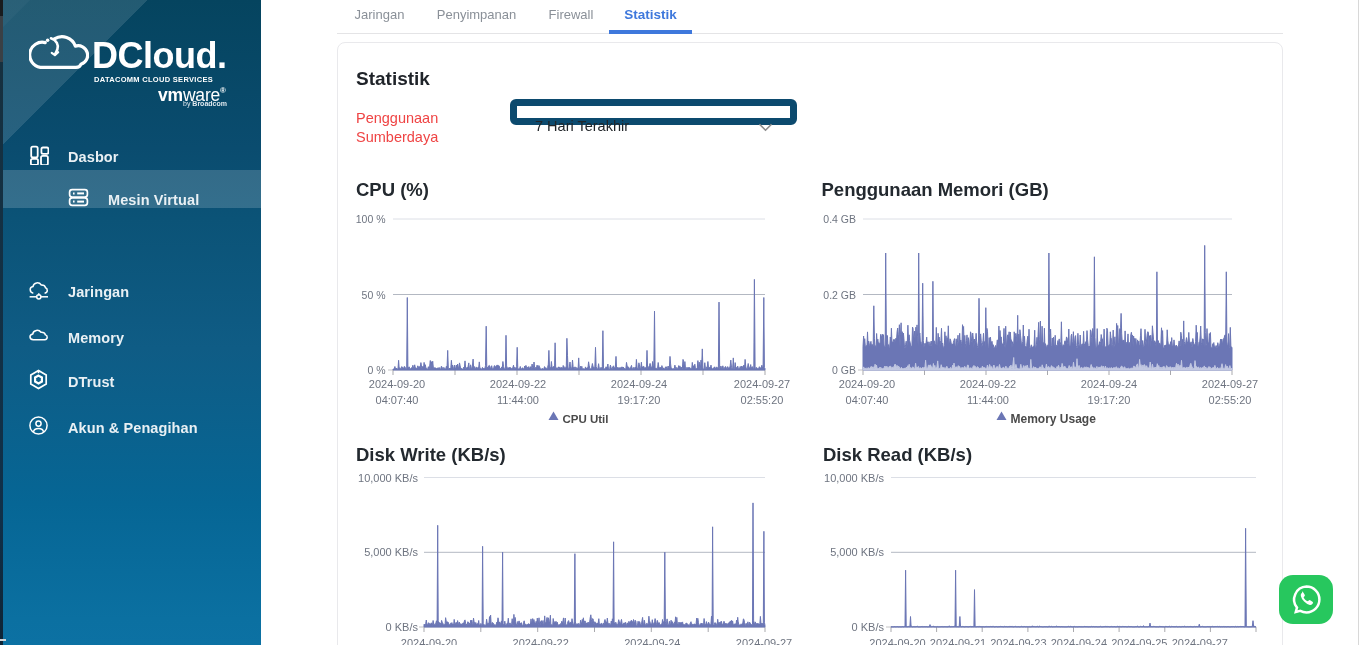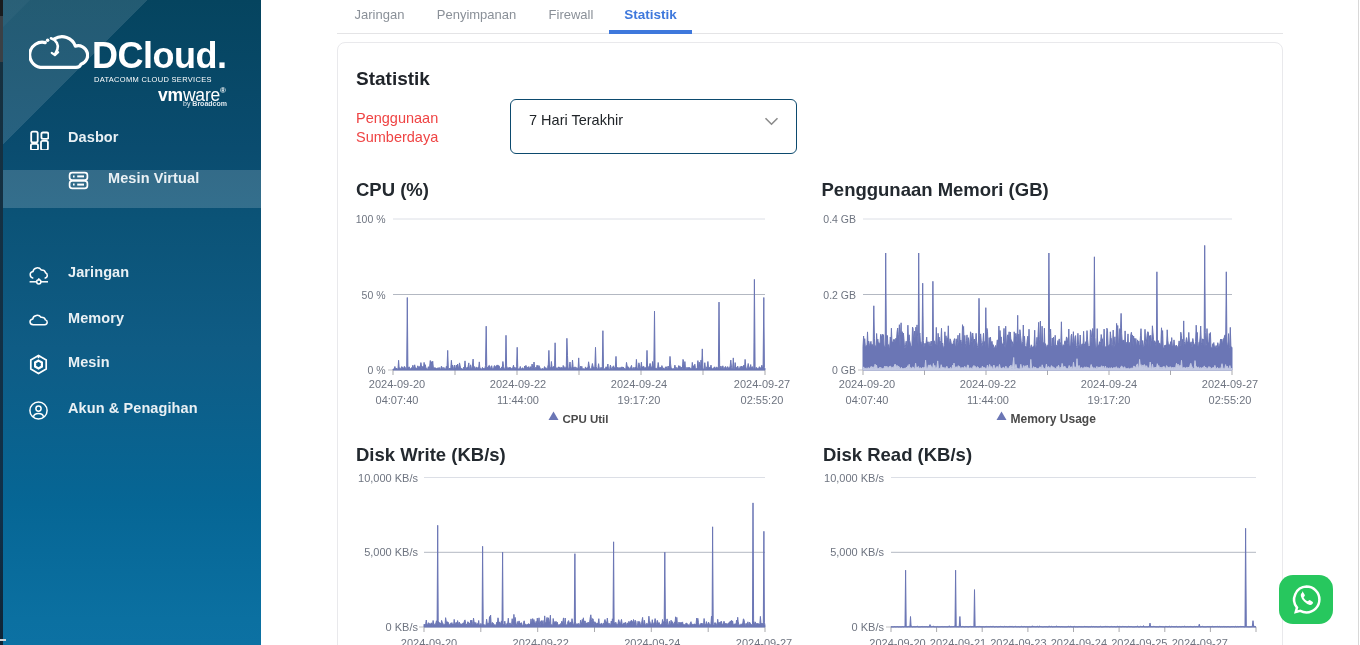--- a/index.html
+++ b/index.html
@@ -5,53 +5,53 @@
 html,body { width:1360px; height:645px; overflow:hidden; background:#fff;
   font-family:"Liberation Sans", sans-serif; position:relative; }
 #sidebar { position:absolute; left:0; top:0; width:261px; height:645px;
   background:
    linear-gradient(135deg, rgba(255,255,255,.15) 0px, rgba(255,255,255,.15) 21px, rgba(255,255,255,.12) 21.5px, rgba(255,255,255,.12) 104px, rgba(255,255,255,0) 104.5px),
    linear-gradient(180deg, #05445f 0%, #0a4c6f 23%, #0b5377 34%, #0f5c85 54%, #066695 78%, #0b70a1 96%, #0c71a3 100%);
 }
 #ledge { position:absolute; left:0; top:0; width:3px; height:645px; z-index:5;
   background:linear-gradient(180deg,#191c1e 0,#191c1e 16px,#3a4045 16px,#3a4045 62px,#16303f 62px,#103049 80%,#0f2435 100%); }
 #logo { position:absolute; left:0; top:0; width:261px; }
-.nav { position:absolute; left:0; width:297px; display:flex; align-items:flex-start; color:#e9f0f4; }
+.nav { position:absolute; left:0; width:297px; display:flex; align-items:flex-end; color:#e9f0f4; }
 .nav svg:first-child { margin-left:28px; flex:0 0 auto; }
 .nav span { margin-left:19px; font-size:14.5px; font-weight:700; letter-spacing:.1px; white-space:nowrap; }
 .nav .chev { position:absolute; right:22px; }
 .nav.sel { background:rgba(255,255,255,.17);padding-left:40px; }
 #tabs { position:absolute; left:337px; top:0; width:946px; height:34px; border-bottom:1px solid #e4e4e6; }
 .tab { position:absolute; top:0; height:33px; line-height:30px; font-size:13px; color:#8a9098; text-align:center; }
 .tab.act { color:#3e78dc; font-weight:700; font-size:13.5px; }
 #inkbar { position:absolute; left:272px; top:30px; width:83px; height:3.5px; background:#3e78dc; }
 #card { position:absolute; left:337px; top:42px; width:946px; height:640px;
   border:1px solid #e9e9ec; border-radius:8px; background:#fff; }
 #h-stat { position:absolute; left:356px; top:68px; font-size:19px; font-weight:700; color:#1f2329; }
 #lbl-peng { position:absolute; left:356px; top:109px; font-size:14.5px; color:#ef4444; line-height:18.5px; }
-#sel { position:absolute; left:510px; top:99px; width:287px; height:55px; border:1px solid #0c4a6e; border-radius:6px; }
+#sel { position:absolute; left:510px; top:99px; width:287px; height:26px; border:7px solid #0c4a6e; border-radius:6px; }
 #sel span { position:absolute; left:18px; top:12px; font-size:14.5px; color:#212529; }
 #sel svg { position:absolute; right:17px; top:17px; }
 .ch { position:absolute; }
 #wa { position:absolute; left:1279px; top:575px; width:54px; height:49px; background:#27c75e; border-radius:14px;
   display:flex; align-items:center; justify-content:center; }
 #redge { position:absolute; left:1358px; top:0; width:1px; height:645px; background:#d8d8d8; }
 #btick { position:absolute; left:0; top:639px; width:6px; height:2px; background:#cfd4d8; z-index:6; }
 </style></head>
 <body>
 <div id="sidebar">
   <div id="logo">
     <div style="position:absolute;left:29px;top:35px"><svg width="60" height="39" viewBox="0 0 60 39" fill="none" stroke="#fff" stroke-linecap="round" stroke-linejoin="round">
 <path stroke-width="3.2" d="M25.4,3.9 A14.2,14.2 0 0 1 46.4,11.1 A8.6,8.6 0 0 1 51.8,29.3 Q51,32.3 47,32.3 L11.3,32.3 A12.6,12.6 0 1 1 16.2,7.6"></path>
 <path stroke-width="2.6" d="M22.0,3.3 C27.6,5.0 29.9,10.2 28.4,14.3 C27.7,16.2 26.9,17.9 26.1,19.2"></path>
 <path stroke-width="2.1" d="M25.9,20.2 L22.7,17.8 M25.9,20.2 L29.2,17.2"></path>
 <circle cx="18.6" cy="5.3" r="1.75" fill="#fff" stroke="none"></circle>
 </svg></div>
     <div style="position:absolute;left:92px;top:35px;font-size:36px;font-weight:700;color:#fff;letter-spacing:-.5px;white-space:nowrap">DCloud.</div>
-    <div style="position:absolute;left:94px;top:75px;font-size:7.5px;font-weight:400;color:#fff;letter-spacing:.3px;white-space:nowrap">DATACOMM CLOUD SERVICES</div>
+    <div style="position:absolute;left:94px;top:75px;font-size:7.5px;font-weight:700;color:#fff;letter-spacing:.3px;white-space:nowrap">DATACOMM CLOUD SERVICES</div>
     <div style="position:absolute;left:158px;top:85px;font-size:17.5px;font-weight:700;color:#fff;letter-spacing:-.2px;white-space:nowrap">vm<span style="font-weight:400">ware</span><span style="font-size:8px;vertical-align:8px">®</span></div>
     <div style="position:absolute;left:183px;top:100px;font-size:7px;color:#dfe8ee;white-space:nowrap">by <b>Broadcom</b></div>
   </div>
   <div class="nav" style="top:129px;height:36px">
       <svg width="21" height="21" viewBox="0 0 21 21" fill="none" stroke="#fff" stroke-width="1.8">
 <rect x="3.2" y="2.6" width="6.5" height="10.8" rx="1.6"></rect>
         <rect x="13.4" y="3.5" width="7" height="6.3" rx="1.6"></rect>
 <rect x="2.9" y="14.9" width="7.1" height="6.1" rx="1.6"></rect>
         <rect x="13" y="11.9" width="6.9" height="9.2" rx="1.6"></rect>
       </svg>
@@ -86,21 +86,21 @@
 <path d="M5.3,14.8 Q2,14.5 2,11.8 Q2,9.4 4.8,8.9 Q5.1,5.9 8.4,5.4 Q11.4,5 13,7.3 Q16.7,7.1 17.4,9.9 Q19.2,10.4 19.2,12.3 Q19.2,14.5 16.6,14.8 Z"></path>
       </svg>
       <span>Memory</span>
     </div>
     <div class="nav" style="top:354px;height:36px">
       <svg width="21" height="21" viewBox="0 0 21 21" fill="none" stroke="#fff" stroke-width="1.7">
 <path d="M10.5,1.6 L18.2,6 L18.2,15 L10.5,19.4 L2.8,15 L2.8,6 Z"></path>
 <path d="M10.5,6.6 L13.9,8.5 L13.9,12.5 L10.5,14.4 L7.1,12.5 L7.1,8.5 Z" stroke-width="2.2"></path>
 <line x1="10.5" y1="1.6" x2="10.5" y2="4.2"></line>
       </svg>
-      <span>Mesin</span>
+      <span>DTrust</span>
     </div>
     <div class="nav" style="top:400px;height:36px">
       <svg width="21" height="21" viewBox="0 0 21 21" fill="none" stroke="#fff" stroke-width="1.5">
 <circle cx="10.5" cy="10.5" r="8.6"></circle>
         <circle cx="10.5" cy="8.6" r="2.6"></circle>
 <path d="M5.5,16.9 Q6,13.4 10.5,13.4 Q15,13.4 15.5,16.9"></path>
       </svg>
       <span>Akun &amp; Penagihan</span>
       <svg class="chev" width="10" height="12" viewBox="0 0 10 12" fill="none" stroke="#fff" stroke-width="1.4">
         <path d="M2.5,1.5 L8,6 L2.5,10.5"></path>

